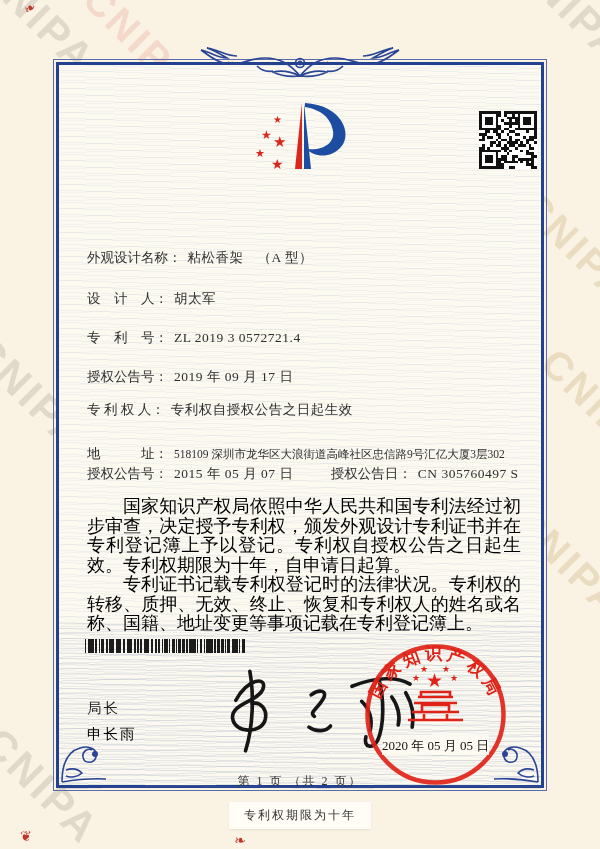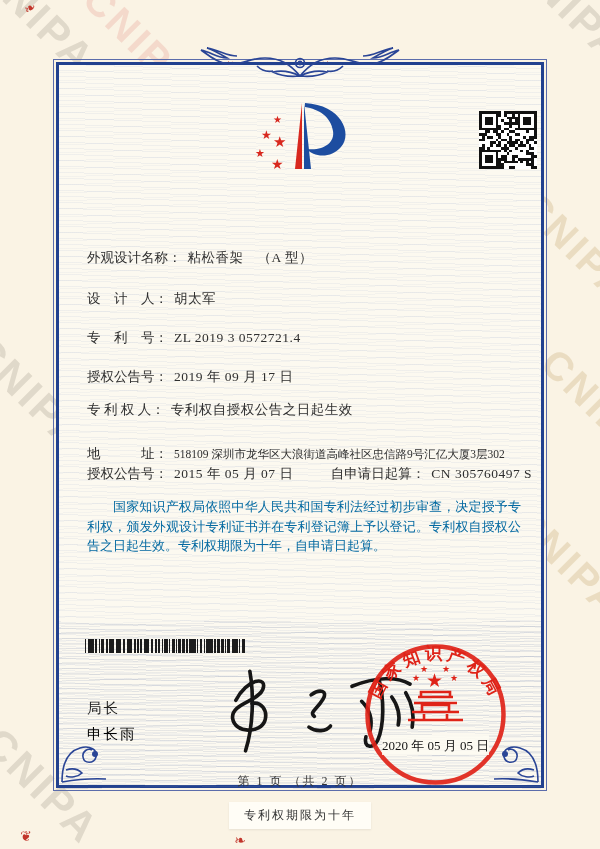--- a/index.html
+++ b/index.html
@@ -69,22 +69,22 @@
   .row-patno   { top:264px;font-family:Liberation Serif, serif; }
   .row-appdate { top:303px; }
   .row-owner   { top:336px; }
   .row-addr    { top:380px; }
   .row-addr .val { font-size:11.5px; letter-spacing:0; }
   .row-grant   { top:400px; }
   .row-grant .col2 { margin-left:34px; }
 
   
   .body-text { position:absolute; left:28px; top:432px; width:434px;
-               font-size:13px; line-height:19.5px; text-align:justify;
-               color:#0369a1; }
+               font-size:18px; line-height:19.5px; text-align:justify;
+               color:#000000; }
   .body-text p { text-indent:2em; }
 
   
   .barcode { position:absolute; left:26px; top:574px; width:160px; height:14px;
     background-image:
       repeating-linear-gradient(90deg,#1c1c1c 0 1.5px,transparent 1.5px 3.5px),
       repeating-linear-gradient(90deg,#1c1c1c 0 1px,transparent 1px 5.5px),
       repeating-linear-gradient(90deg,transparent 0 7px,#1c1c1c 7px 9px);
   }
 
@@ -605,25 +605,26 @@
     <span class="lab">授权公告号：</span><span class="val">2019 年 09 月 17 日</span>
   </div>
   <div class="row row-owner">
     <span class="lab">专 利 权 人：</span><span class="val">专利权自授权公告之日起生效</span>
   </div>
   <div class="row row-addr">
     <span class="lab">地　　　址：</span><span class="val">518109 深圳市龙华区大浪街道高峰社区忠信路9号汇亿大厦3层302</span>
   </div>
   <div class="row row-grant">
     <span class="lab">授权公告号：</span><span class="val">2015 年 05 月 07 日</span>
-    <span class="lab col2">自申请日起算：</span><span class="val">CN 305760497 S</span>
+    <span class="lab col2">授权公告日：</span><span class="val">CN 305760497 S</span>
   </div>
 
   <div class="body-text">
     <p>国家知识产权局依照中华人民共和国专利法经过初步审查，决定授予专利权，颁发外观设计专利证书并在专利登记簿上予以登记。专利权自授权公告之日起生效。专利权期限为十年，自申请日起算。</p>
+    <p>专利证书记载专利权登记时的法律状况。专利权的转移、质押、无效、终止、恢复和专利权人的姓名或名称、国籍、地址变更等事项记载在专利登记簿上。</p>
   </div>
 
   <div class="barcode"></div>
 
   <div class="sig-title">局长</div>
   <div class="sig-name">申长雨</div>
 
   <svg class="sig-hand" viewBox="0 0 200 90" fill="none" stroke="#161616" stroke-width="3.4" stroke-linecap="round">
     <path d="M25,35 C35,15 55,12 50,25 C46,36 20,38 22,52 C24,66 48,66 52,54 C55,44 48,36 40,38"></path>
     <path d="M38,8 C42,30 41,60 34,82"></path>

